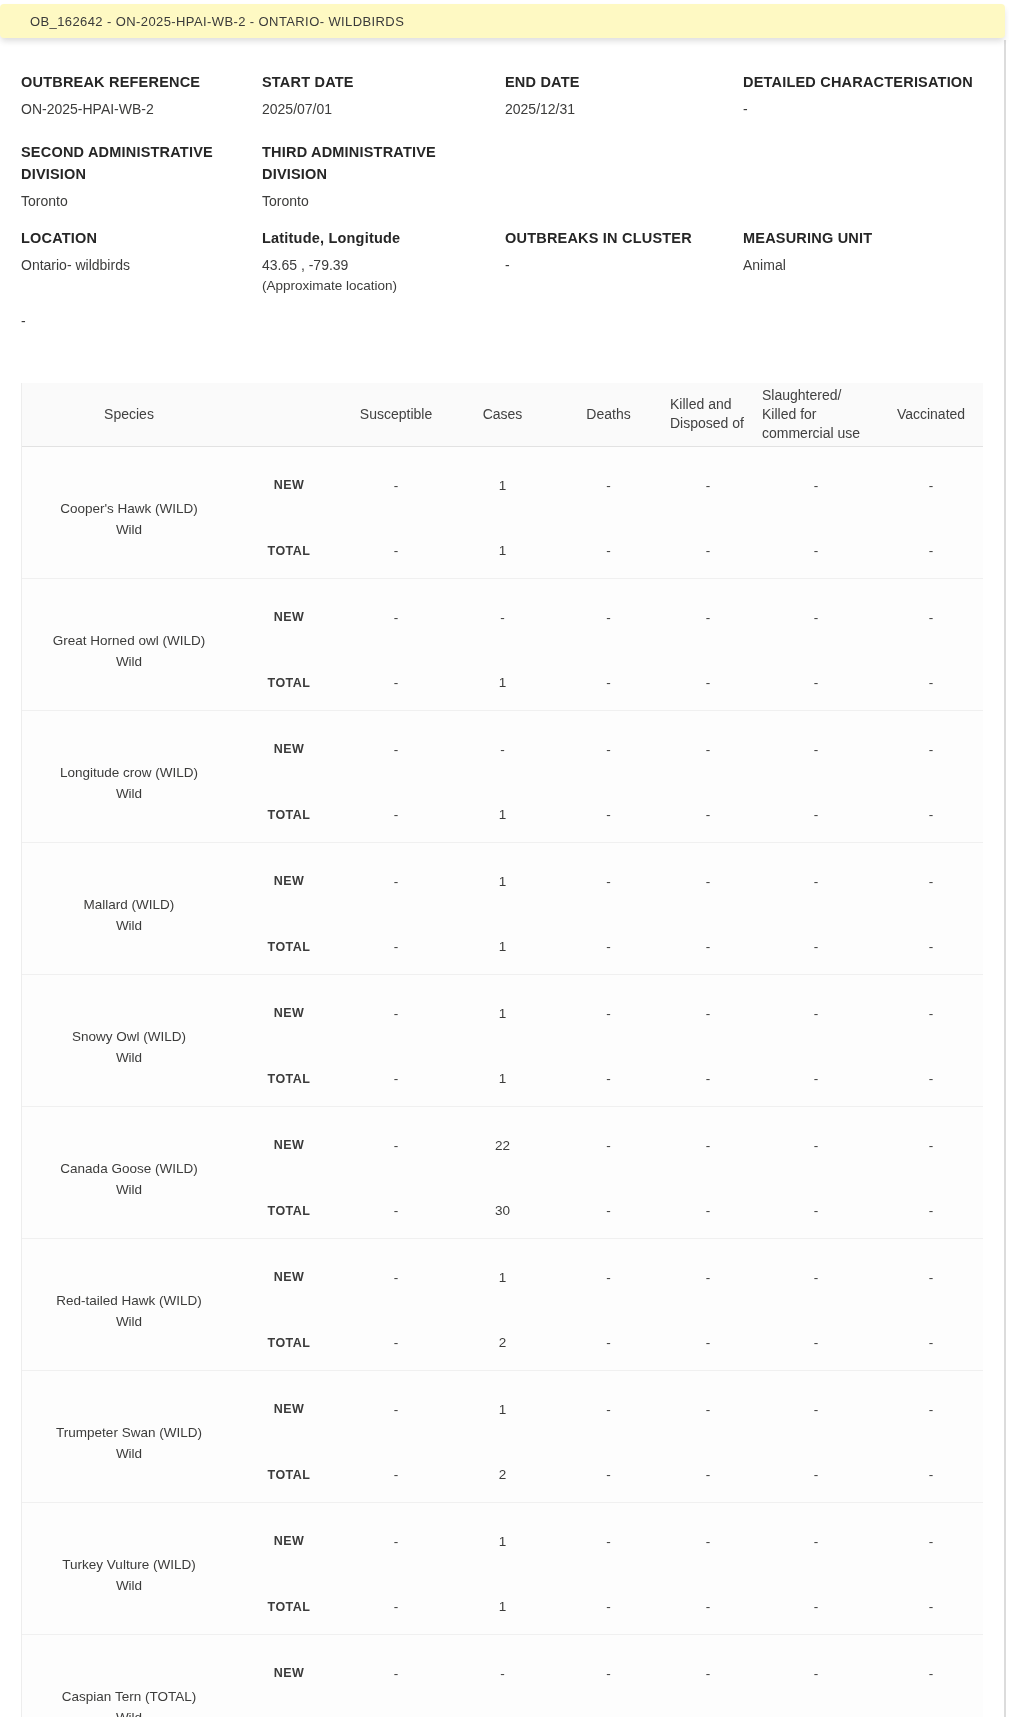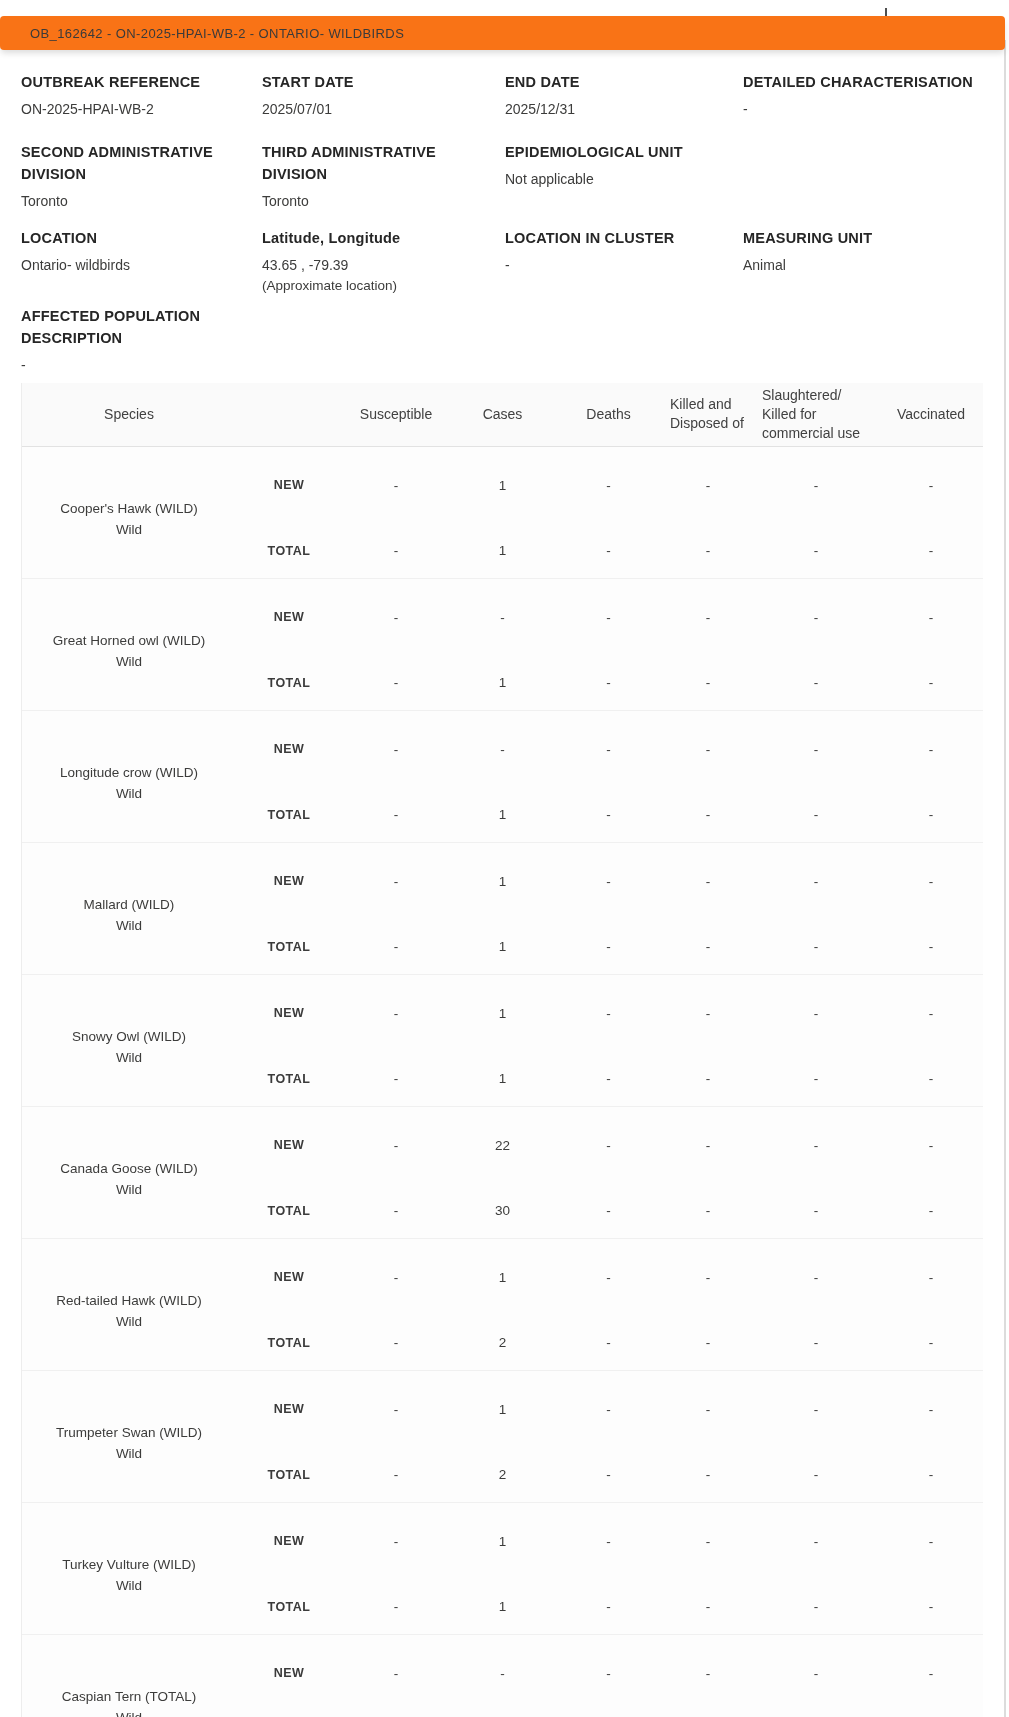--- a/index.html
+++ b/index.html
@@ -3,22 +3,22 @@
 <meta charset="utf-8">
 <style>
   * { margin:0; padding:0; box-sizing:border-box; }
   html,body { background:#ffffff; }
   .page {
     position:relative; width:1009px; height:1717px; overflow:hidden;
     background:#ffffff; font-family:"Liberation Sans", sans-serif; color:#3c3c3b;
   }
   
   .panel-header {
-    position:absolute; top:16px; left:0; width:1005px; height:34px;
-    background:#f97316; border-radius:4px;
+    position:absolute; top:4px; left:0; width:1005px; height:34px;
+    background:#fef9c3; border-radius:4px;
     display:flex; align-items:center;
     box-shadow:0 4px 6px -1px rgba(0,0,0,0.14);
     cursor:pointer; z-index:5;
   }
   .panel-title {
     margin-left:30px; font-size:13px; color:#3a3a3a; letter-spacing:0.4px;
   }
   .chevron-btn {
     position:absolute; left:874px; top:7px; width:24px; height:20px;
     background:none; border:none; cursor:pointer;
@@ -110,47 +110,42 @@
       </div>
       <div class="fields-row fr2">
         <div class="field-cell">
           <div class="field-label narrow">SECOND ADMINISTRATIVE DIVISION</div>
           <div class="field-value">Toronto</div>
         </div>
         <div class="field-cell">
           <div class="field-label narrow">THIRD ADMINISTRATIVE DIVISION</div>
           <div class="field-value">Toronto</div>
         </div>
-        <div class="field-cell">
-          <div class="field-label">EPIDEMIOLOGICAL UNIT</div>
-          <div class="field-value">Not applicable</div>
-        </div>
       </div>
       <div class="fields-row fr3">
         <div class="field-cell">
           <div class="field-label">LOCATION</div>
           <div class="field-value">Ontario- wildbirds</div>
         </div>
         <div class="field-cell">
           <div class="field-label">Latitude, Longitude</div>
           <div class="field-value">43.65 , -79.39</div>
           <div class="field-note">(Approximate location)</div>
         </div>
         <div class="field-cell">
-          <div class="field-label">LOCATION IN CLUSTER</div>
+          <div class="field-label">OUTBREAKS IN CLUSTER</div>
           <div class="field-value">-</div>
         </div>
         <div class="field-cell">
           <div class="field-label">MEASURING UNIT</div>
           <div class="field-value">Animal</div>
         </div>
       </div>
       <div class="fields-row fr4">
         <div class="field-cell">
-          <div class="field-label">AFFECTED POPULATION DESCRIPTION</div>
           <div class="field-value">-</div>
         </div>
       </div>
     </div>
 
   <div class="tablewrap">
     <table>
       <colgroup>
         <col style="width:214px">
           <col style="width:106px">

